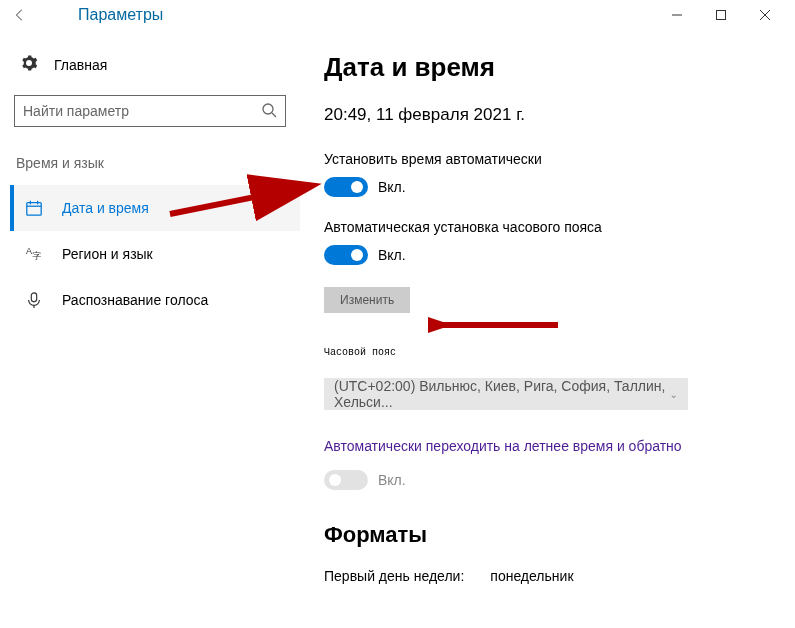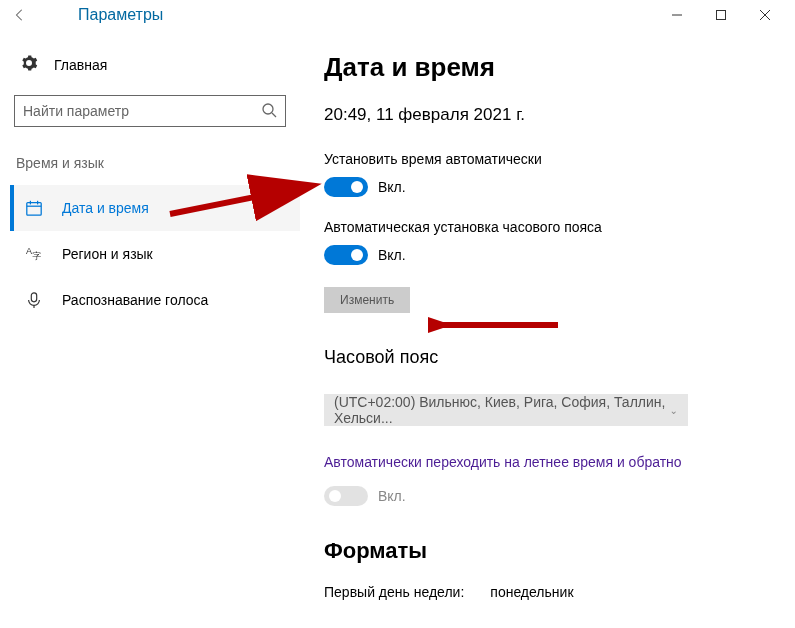--- a/index.html
+++ b/index.html
@@ -144,22 +144,23 @@
     .change-btn {
       background: #ccc;
       border: none;
       padding: 6px 16px;
       font-size: 12px;
       color: #555;
       margin-bottom: 34px;
       cursor: default;
     }
     .timezone-label {
-      font-size: 18px;
-      margin-bottom: 26px;
+      font-size: 10px;
+      margin-bottom: 20px;
+      font-family: Liberation Mono, monospace;
     }
     .dropdown {
       background: #e6e6e6;
       width: 364px;
       height: 32px;
       display:flex;
       align-items:center;
       padding: 0 10px;
       color: #555;
       font-size: 14px;

